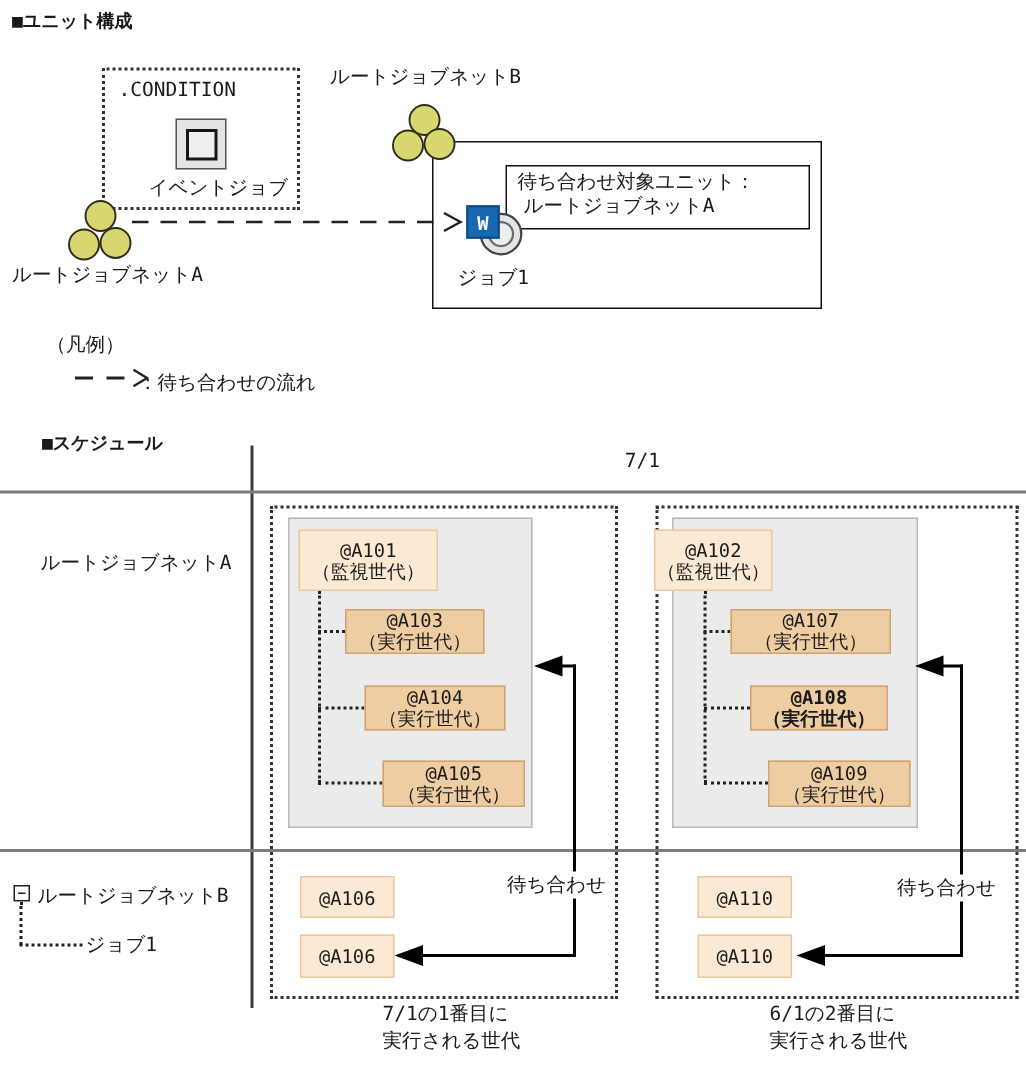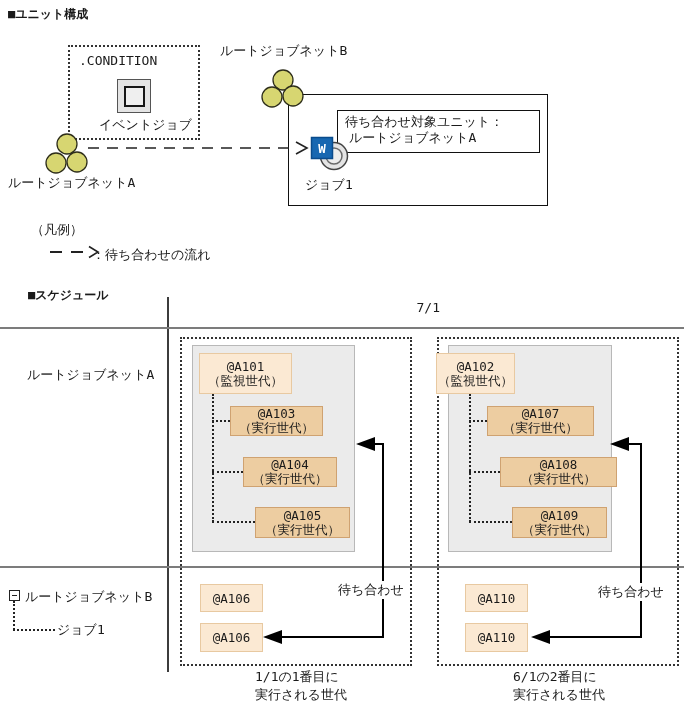--- a/index.html
+++ b/index.html
@@ -145,36 +145,36 @@
   <div class="abs arr-line" style="left:374px;top:443px;width:10px;height:2px;z-index:4;"></div>
   <div class="abs arr-line" style="left:382px;top:443px;width:2px;height:195px;z-index:4;"></div>
   <div class="abs arr-line" style="left:281px;top:636px;width:103px;height:2px;z-index:4;"></div>
   <div class="abs tri-left" style="left:263px;top:630px;z-index:4;"></div>
   <div class="abs wait-label" style="left:337px;top:581px;">待ち合わせ</div>
 
   <div class="abs gen-s" style="left:200px;top:584px;width:63px;height:28px;">@A106</div>
   <div class="abs gen-s" style="left:200px;top:623px;width:63px;height:29px;">@A106</div>
 
   <div class="abs caption" style="left:255px;top:668px;">
-    <div>1/1の1番目に</div>
+    <div>7/1の1番目に</div>
     <div>実行される世代</div>
   </div>
 
   <div class="abs dotted-col" style="left:437px;top:337px;width:238px;height:325px;"></div>
   <div class="abs gray-panel" style="left:448px;top:345px;width:162px;height:205px;"></div>
 
   <div class="abs gen monitor" style="left:436px;top:353px;width:79px;height:41px;z-index:3;">
     <div>@A102</div>
     <div>（監視世代）</div>
   </div>
   <div class="abs gen exec" style="left:487px;top:406px;width:107px;height:30px;z-index:3;">
     <div>@A107</div>
     <div>（実行世代）</div>
   </div>
-  <div class="abs gen exec" style="left:500px;top:457px;width:117px;height:30px;z-index:3;">
+  <div class="abs gen exec" style="left:500px;top:457px;width:92px;height:30px;z-index:3;font-weight:bold;">
     <div>@A108</div>
     <div>（実行世代）</div>
   </div>
   <div class="abs gen exec" style="left:512px;top:507px;width:95px;height:31px;z-index:3;">
     <div>@A109</div>
     <div>（実行世代）</div>
   </div>
 
   <div class="abs dot-v" style="left:469px;top:394px;height:128px;z-index:2;"></div>
   <div class="abs dot-h" style="left:469px;top:420px;width:18px;z-index:2;"></div>

